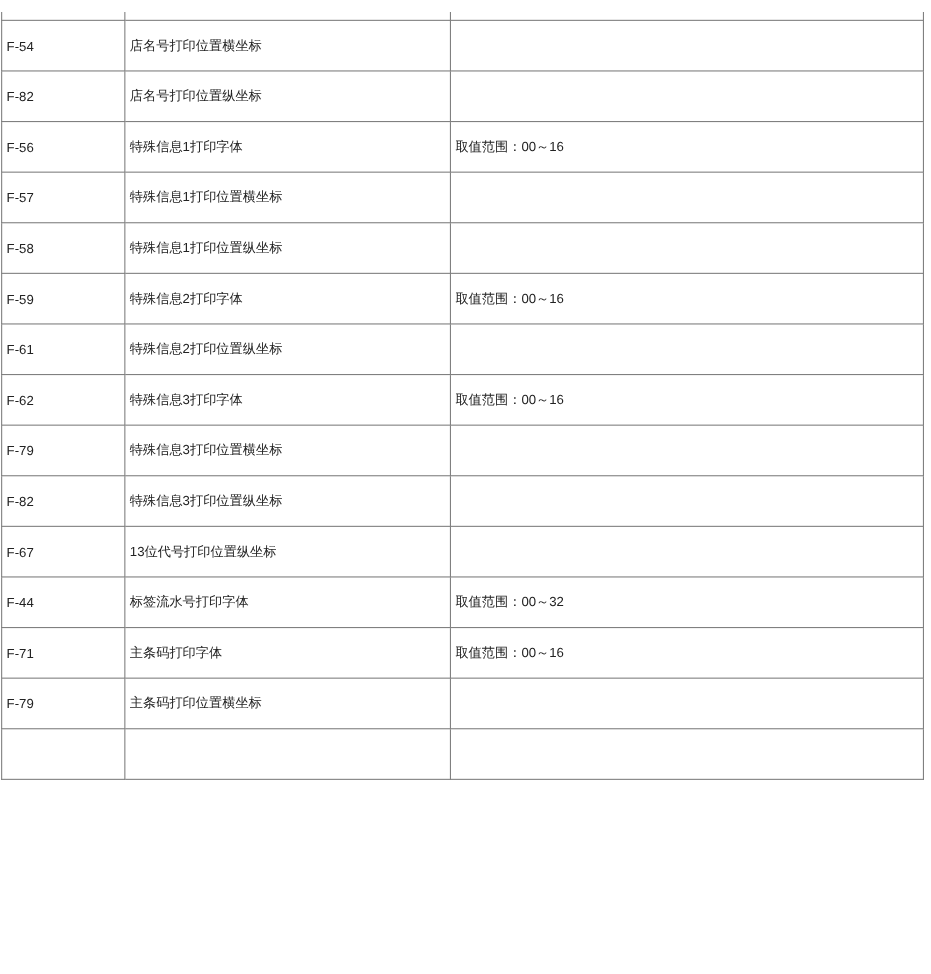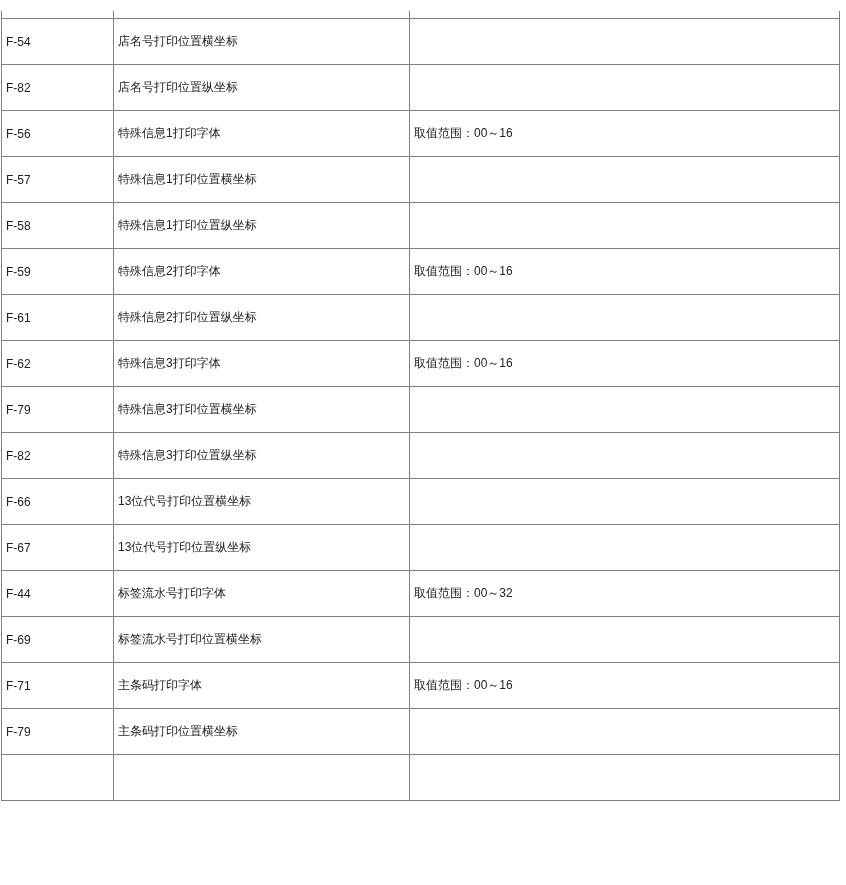--- a/index.html
+++ b/index.html
@@ -99,38 +99,28 @@
           <td>F-79</td>
           <td>特殊信息3打印位置横坐标</td>
           <td></td>
         </tr>
         <tr>
           <td>F-82</td>
           <td>特殊信息3打印位置纵坐标</td>
           <td></td>
         </tr>
         <tr>
-          <td>F-66</td>
-          <td>13位代号打印位置横坐标</td>
-          <td></td>
-        </tr>
-        <tr>
           <td>F-67</td>
           <td>13位代号打印位置纵坐标</td>
           <td></td>
         </tr>
         <tr>
           <td>F-44</td>
           <td>标签流水号打印字体</td>
           <td>取值范围：00～32</td>
-        </tr>
-        <tr>
-          <td>F-69</td>
-          <td>标签流水号打印位置横坐标</td>
-          <td></td>
         </tr>
         <tr>
           <td>F-71</td>
           <td>主条码打印字体</td>
           <td>取值范围：00～16</td>
         </tr>
         <tr>
           <td>F-79</td>
           <td>主条码打印位置横坐标</td>
           <td></td>

